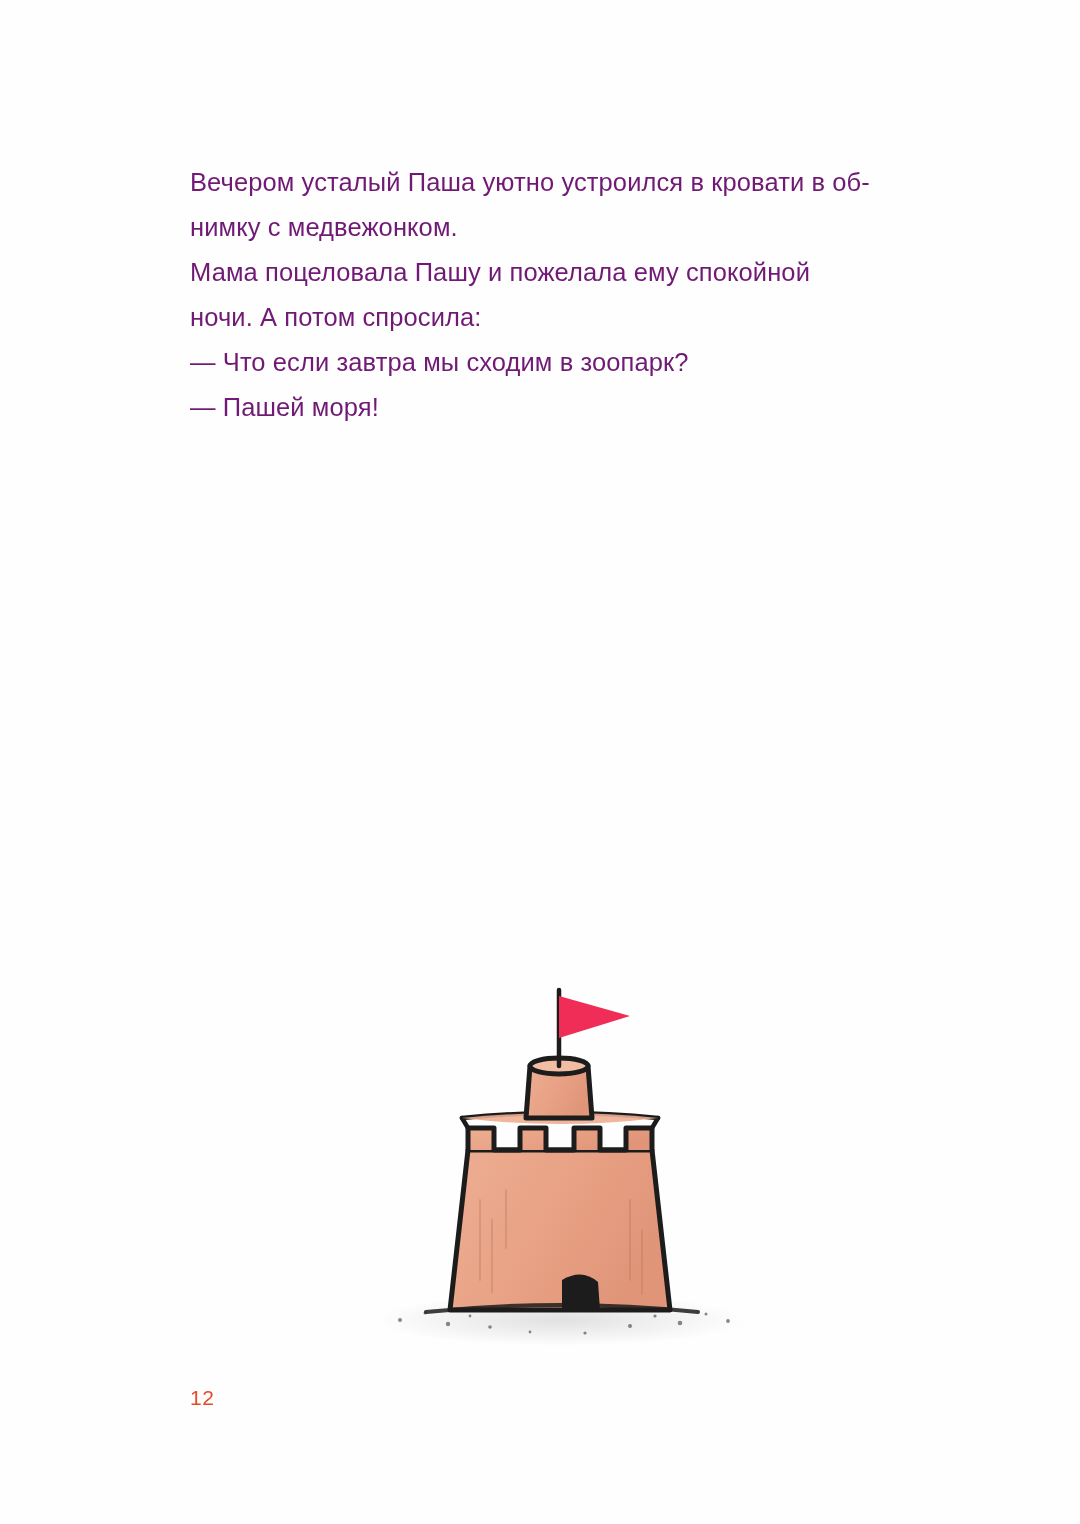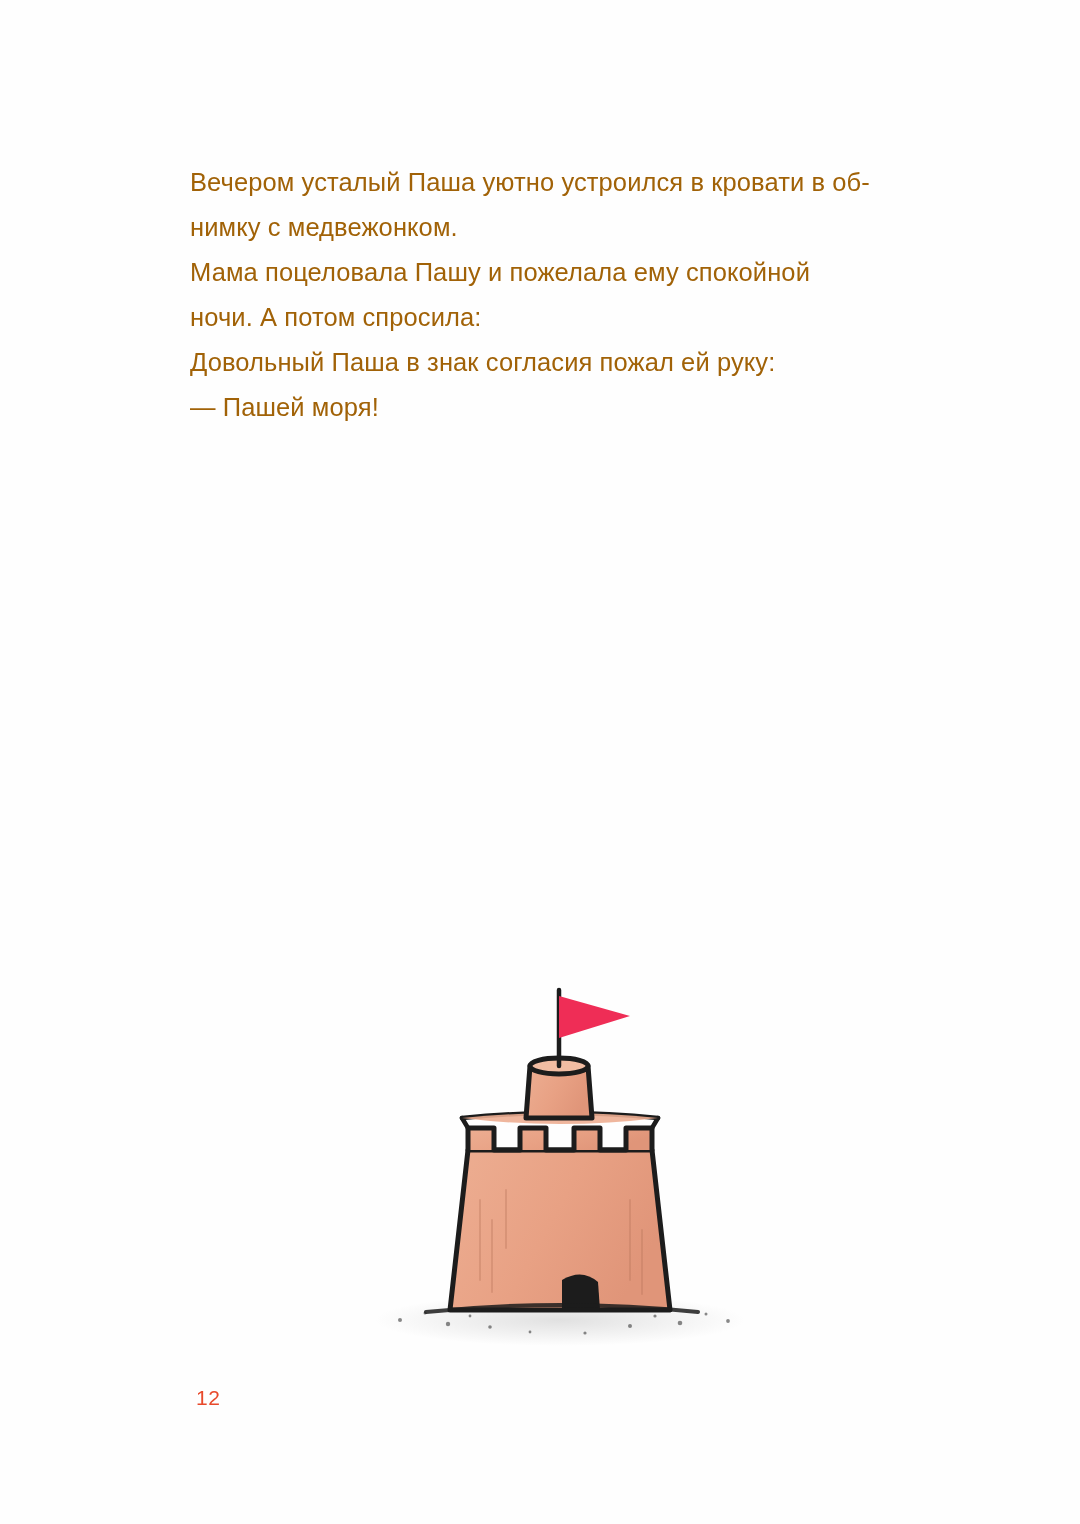--- a/index.html
+++ b/index.html
@@ -28,59 +28,59 @@
     left: 190px;
     top: 160px;
     width: 770px;
   }
 
   .para {
     font-size: 25.5px;
     line-height: 45px;
     letter-spacing: 0.1px;
     margin: 0;
-    color: #a16207;
+    color: #701a75;
     white-space: pre-wrap;
   }
 
   
   .illustration {
     position: absolute;
     left: 330px;
     top: 980px;
     width: 460px;
     height: 380px;
   }
 
   .illustration svg {
     display: block;
     width: 100%;
     height: 100%;
   }
 
   .page-number {
     position: absolute;
-    left: 196px;
+    left: 190px;
     top: 1386px;
     font-size: 21px;
     color: #e8492b;
     letter-spacing: 0.5px;
   }
 </style>
 </head>
 <body>
 
 <div class="page">
 
   <div class="text-block">
     <p class="para">Вечером усталый Паша уютно устроился в кровати в об-
 нимку с медвежонком.</p>
     <p class="para">Мама поцеловала Пашу и пожелала ему спокойной
 ночи. А потом спросила:</p>
-    <p class="para">Довольный Паша в знак согласия пожал ей руку:</p>
+    <p class="para">— Что если завтра мы сходим в зоопарк?</p>
     <p class="para">— Пашей моря!</p>
   </div>
 
   <div class="illustration">
     <svg viewBox="0 0 460 380" xmlns="http://www.w3.org/2000/svg" aria-hidden="true">
       <defs>
         <linearGradient id="sandGrad" x1="0" y1="0" x2="1" y2="0.4">
           <stop offset="0%" stop-color="#edae92"></stop>
           <stop offset="55%" stop-color="#e8a184"></stop>
           <stop offset="100%" stop-color="#e09579"></stop>

